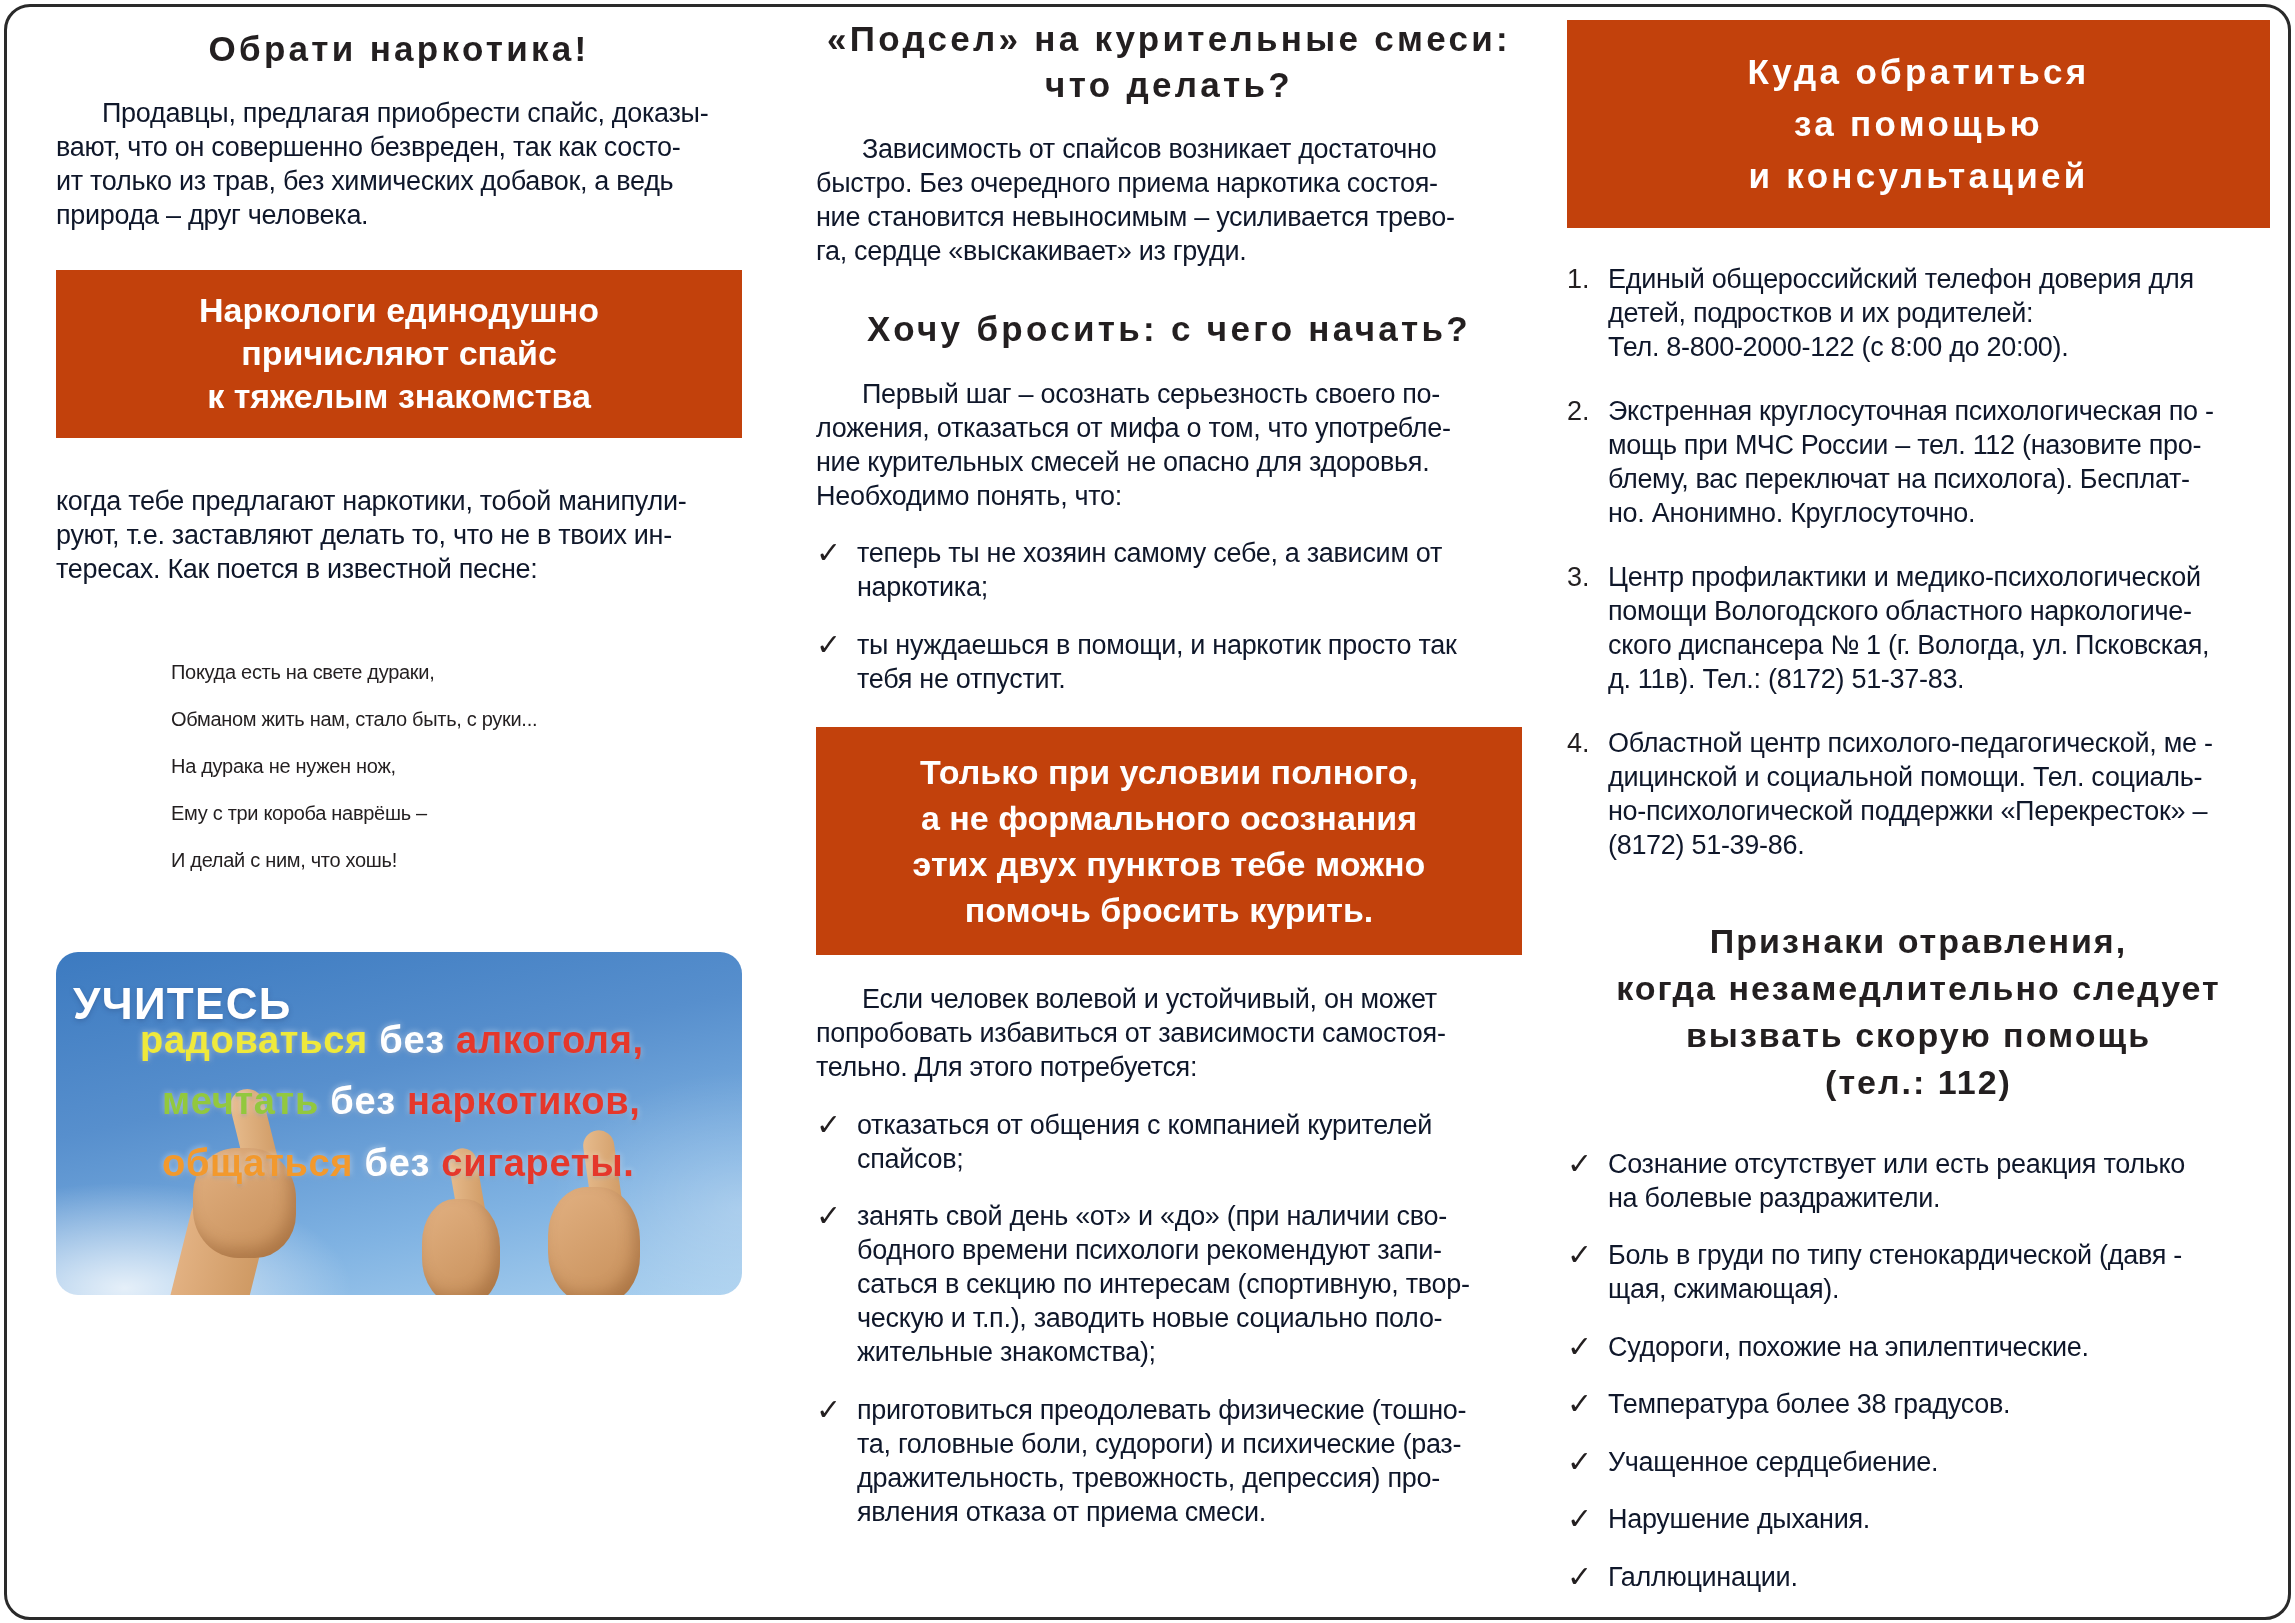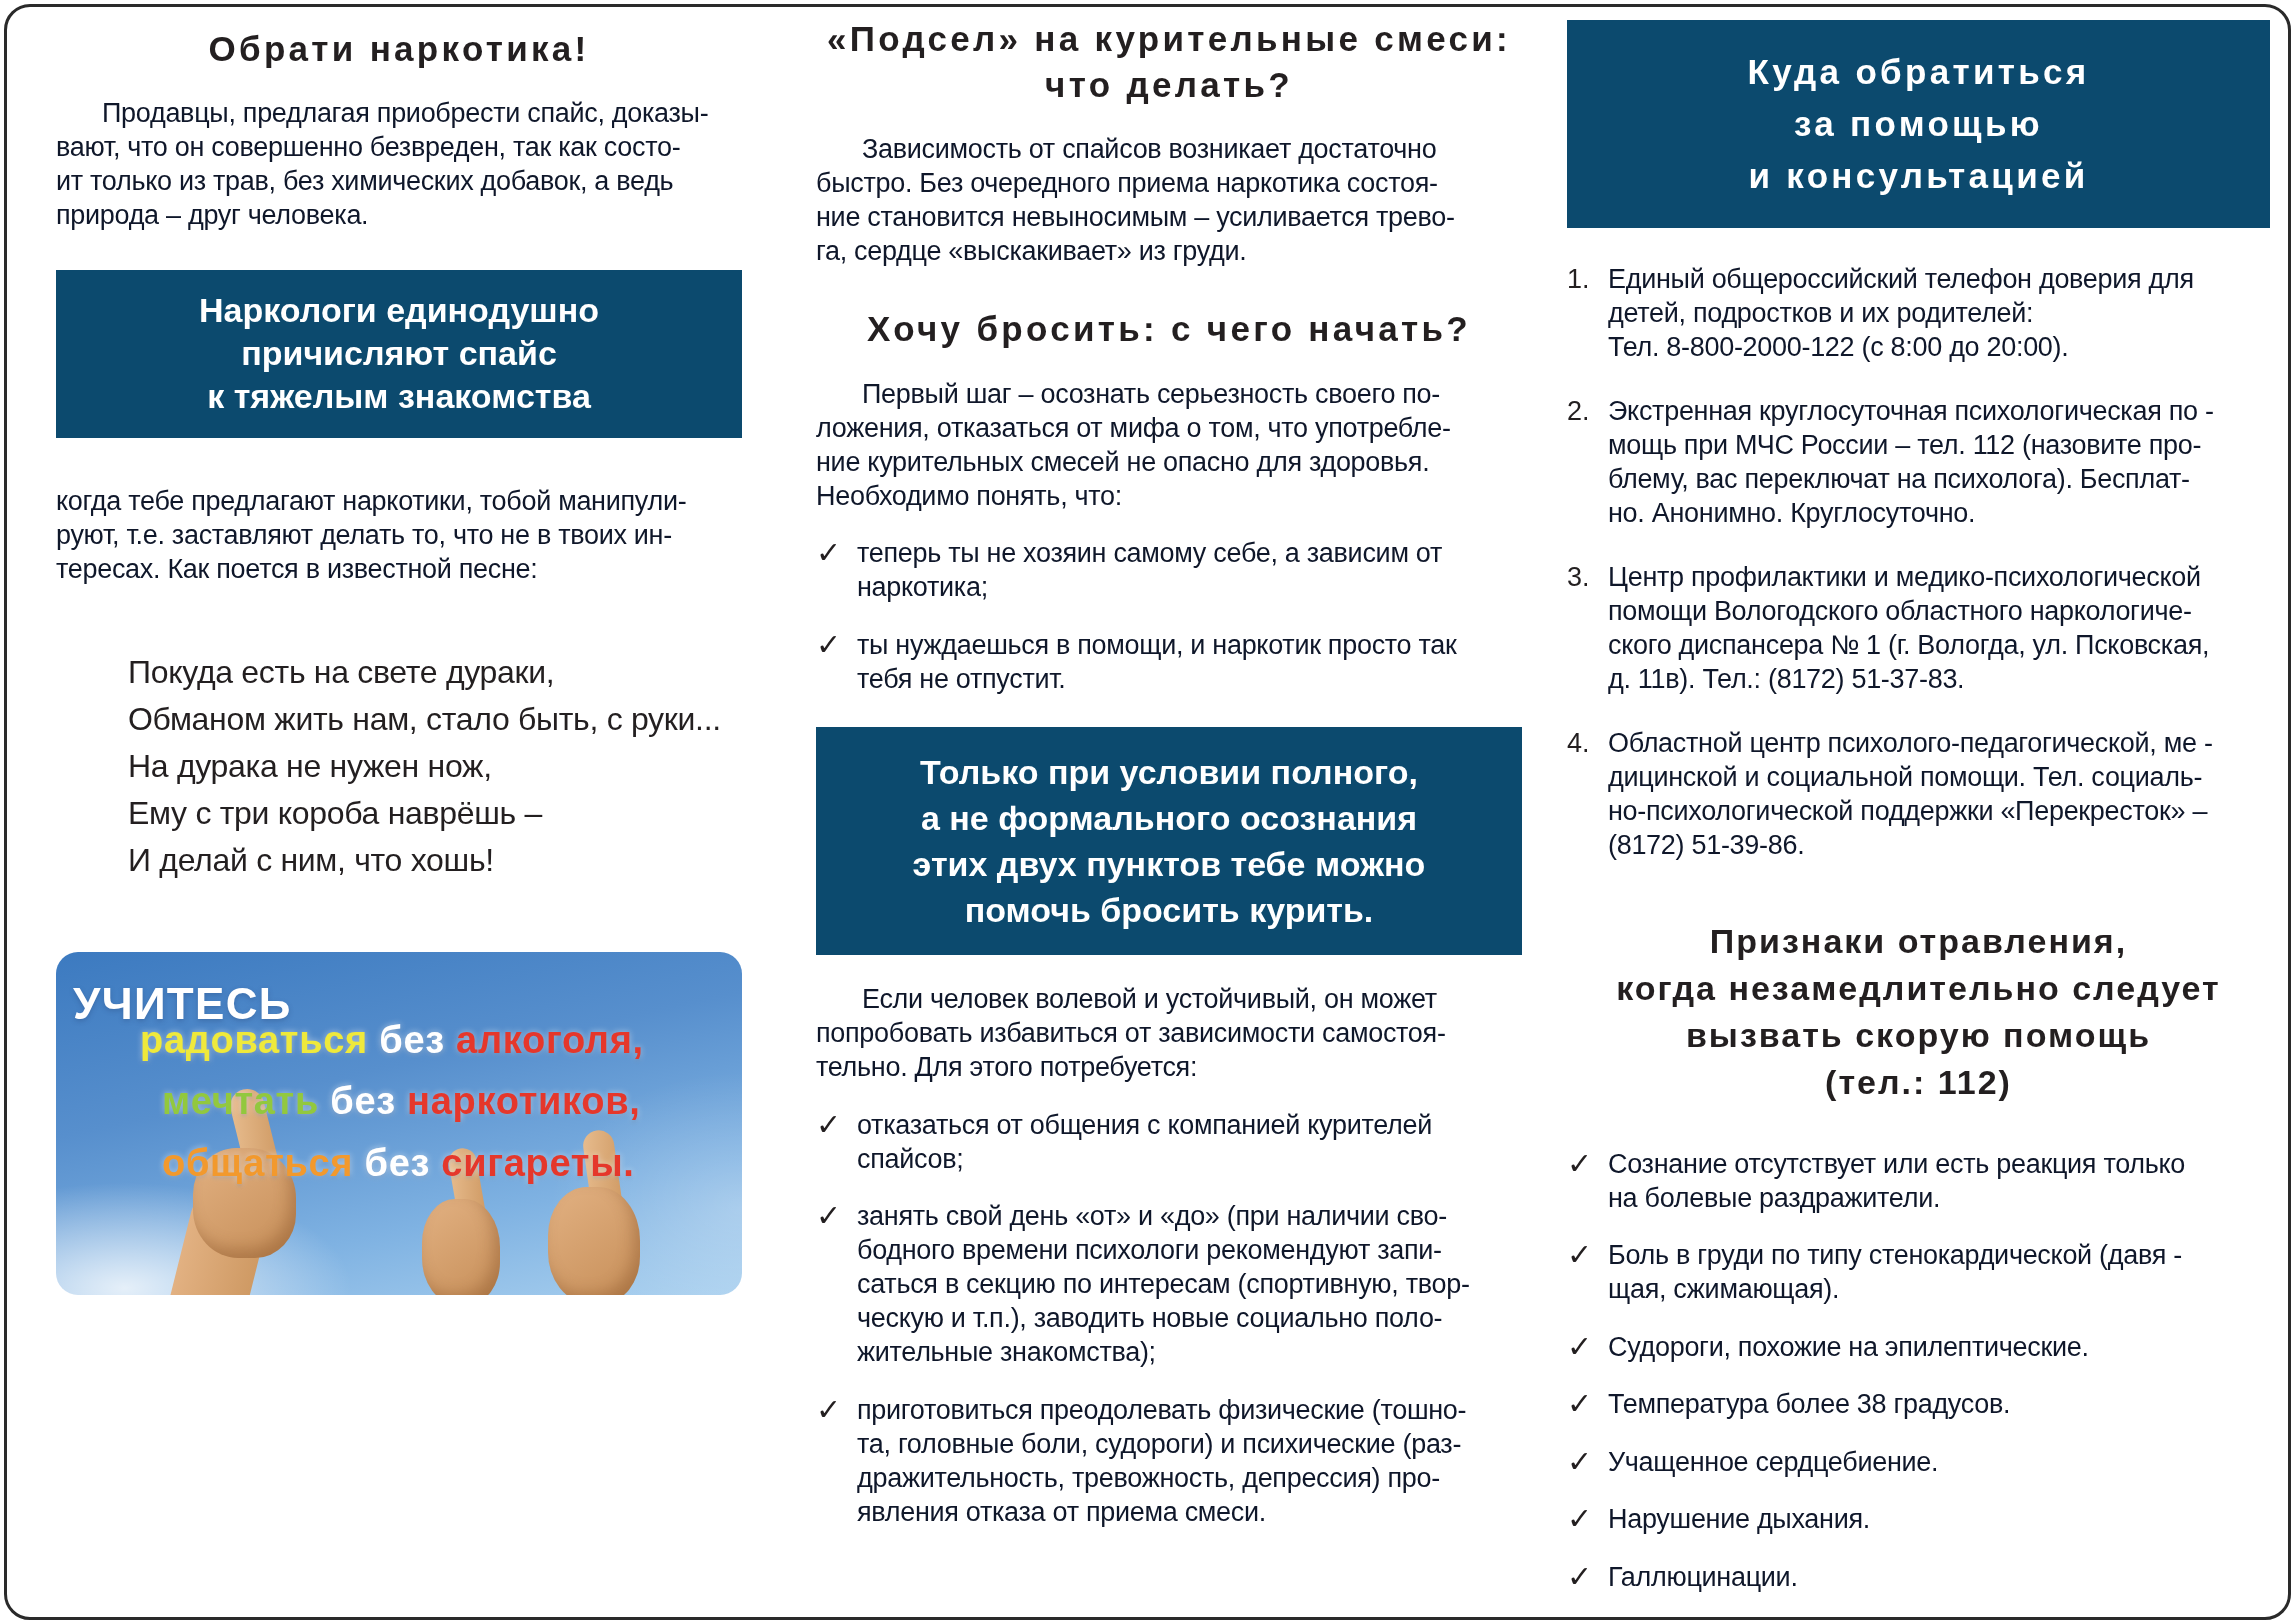--- a/index.html
+++ b/index.html
@@ -20,29 +20,29 @@
     font-weight:bold;text-align:center;font-size:35px;letter-spacing:3.3px;
     color:#231f20;white-space:pre-line;line-height:46px;
   }
   .body-text{
     font-size:27px;line-height:34px;letter-spacing:-0.3px;color:#0f172a;
     white-space:pre-line;
   }
   .indent{text-indent:46px;}
 
   .redbox{
-    background:#0c4a6e;color:#ffffff;font-weight:bold;text-align:center;
+    background:#c2410c;color:#ffffff;font-weight:bold;text-align:center;
     white-space:pre-line;
   }
   .redbox-left{font-size:34px;line-height:43px;padding:19.6px 10.5px;margin-top:38px;}
   .redbox-mid{font-size:34px;line-height:46px;padding:22px 9.2px;margin-top:31px;}
   .redbox-right{font-size:35px;line-height:52px;letter-spacing:3.3px;padding:26px 9.2px;}
 
   .poem{
-    margin:63px 0 0 72px;font-size:32px;line-height:47px;letter-spacing:-0.3px;
+    margin:63px 0 0 115px;font-size:20px;line-height:47px;letter-spacing:-0.3px;
     white-space:pre-line;color:#231f20;
   }
 
   .check-item{display:flex;margin-top:23.5px;}
   .check-mark{width:41px;flex:none;font-size:30px;line-height:34px;color:#231f20;}
   .check-text{flex:1;}
 
   .num-item{display:flex;margin-top:30px;}
   .num-marker{width:41px;flex:none;font-size:27px;line-height:34px;}
 

